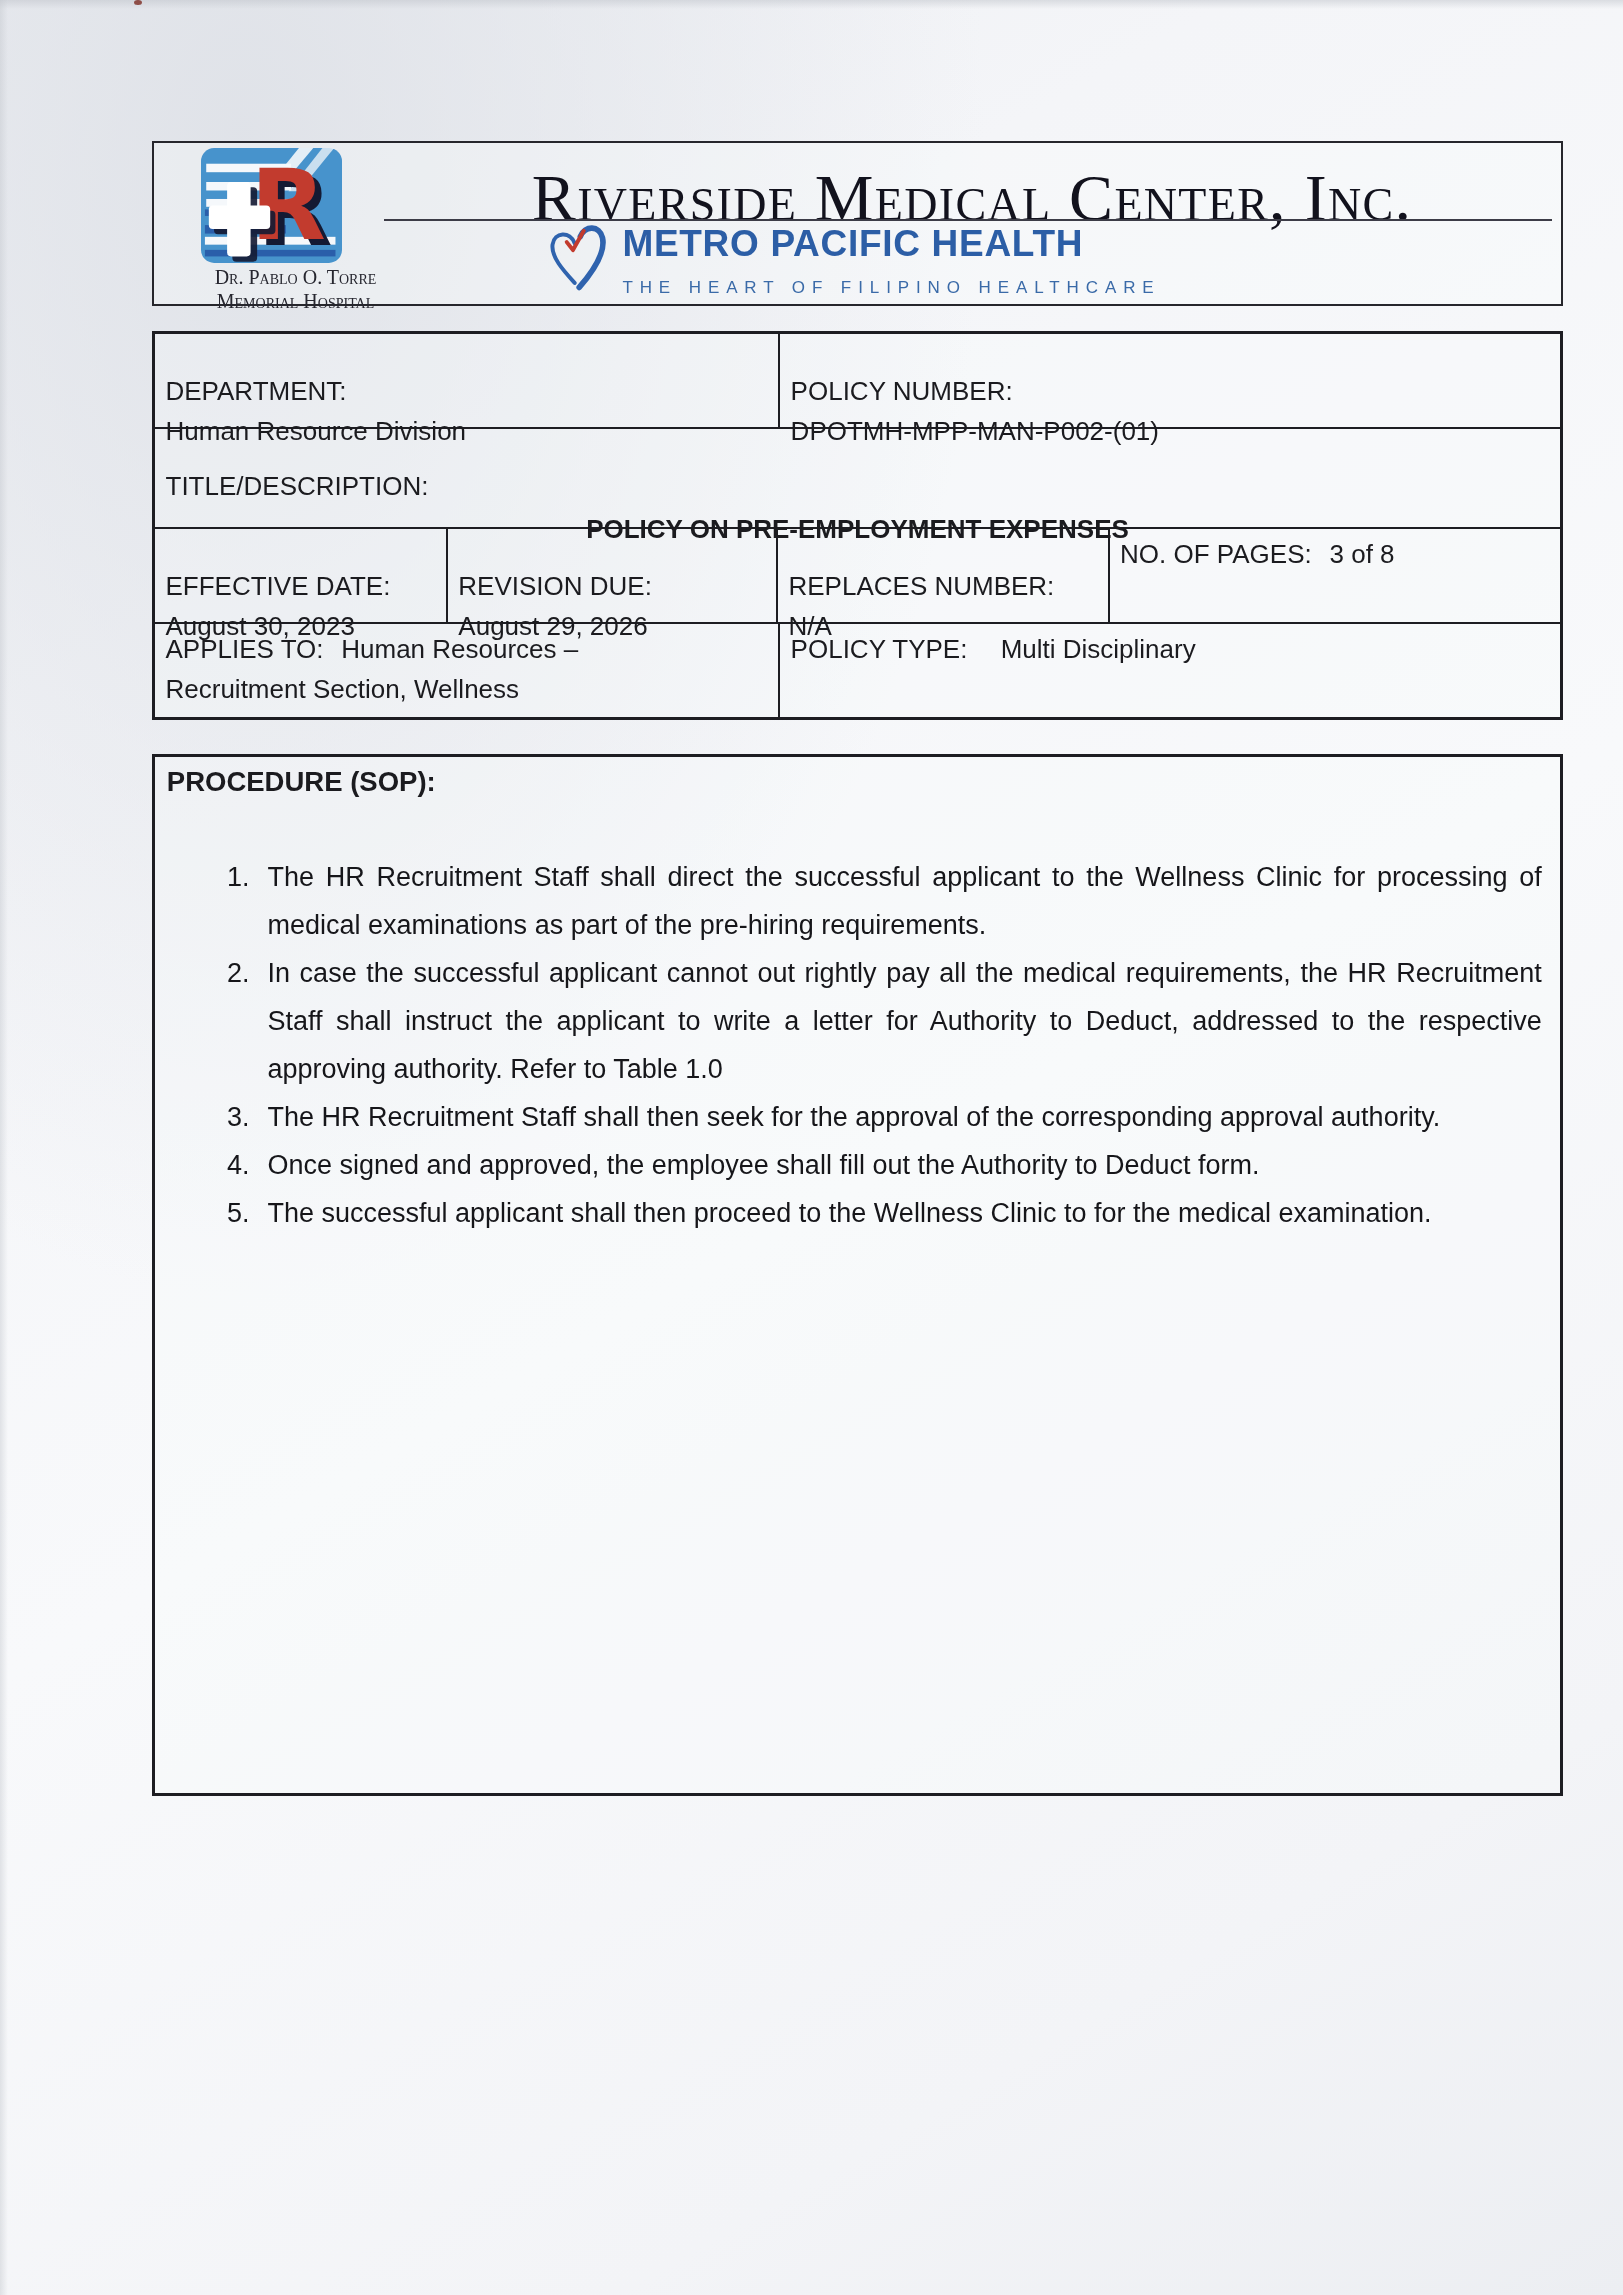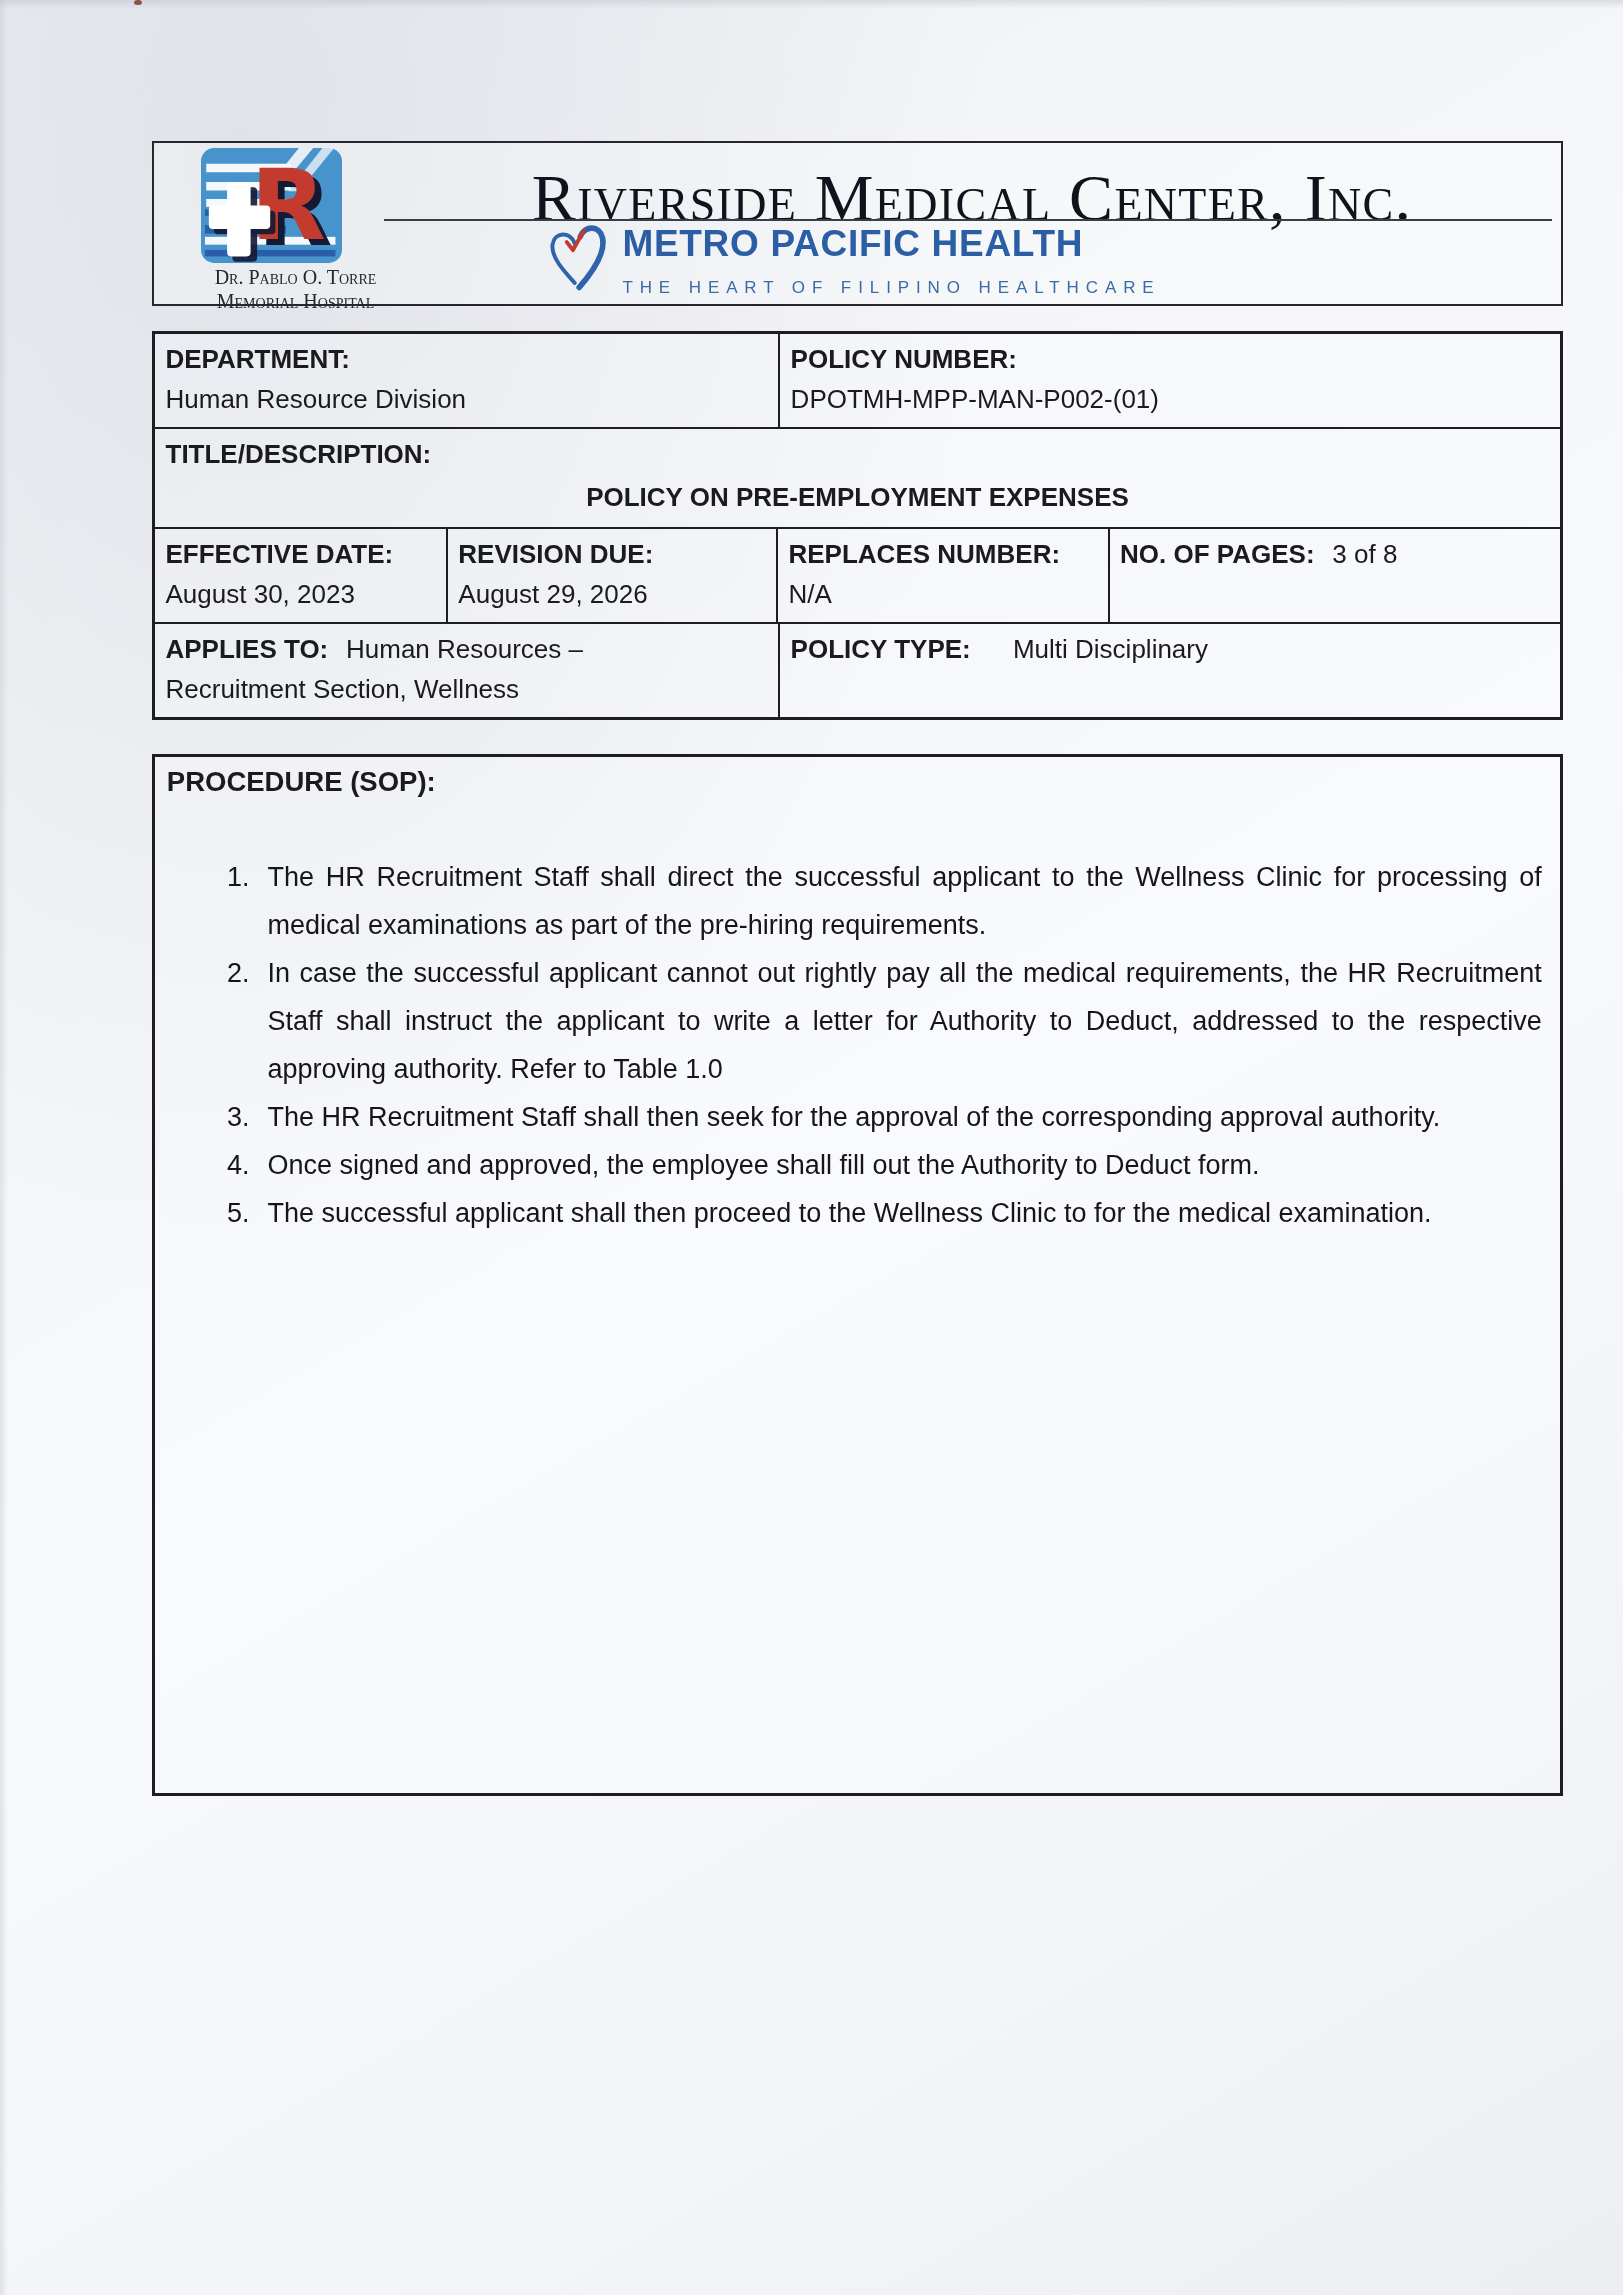--- a/index.html
+++ b/index.html
@@ -32,27 +32,27 @@
   .metro-name{font-weight:700;font-size:37px;letter-spacing:0.7px;color:#2c5ea6;line-height:41px;}
   .metro-tagline{font-size:17px;letter-spacing:6.9px;color:#3a6aa8;margin-top:14px;}
 
   
   .info-table{position:absolute;left:152px;top:331px;width:1411px;
     border:3.3px solid #1d1d22;box-sizing:border-box;background:rgba(250,251,253,.3);}
   .row{display:flex;border-bottom:2.6px solid #1d1d22;}
   .row:last-child{border-bottom:none;}
   .cell{box-sizing:border-box;padding:5.2px 10.5px;font-size:26px;line-height:40px;}
   .cell + .cell{border-left:2.6px solid #1d1d22;}
-  .lbl{font-weight:700;}
+  .lbl{font-weight:400;margin-top:32px;}
   .r1{height:93px;} .r2{height:98px;} .r3{height:93px;} .r4{height:93px;}
   .w-half{flex:0 0 44.35%;} .w-rest{flex:1 1 auto;}
   .w-c1{flex:0 0 20.7%;} .w-c2{flex:0 0 23.5%;} .w-c3{flex:0 0 23.6%;}
   .block{display:block;}
   .title-center{display:block;text-align:center;font-weight:700;margin-top:2.6px;}
-  .gap-l{margin-left:35px;} .gap-s{margin-left:10.5px;}
+  .gap-l{margin-left:26px;} .gap-s{margin-left:10.5px;}
 
   
   .proc-box{position:absolute;left:152px;top:754px;width:1411px;height:1042px;
     border:3.3px solid #1d1d22;box-sizing:border-box;background:rgba(250,251,253,.3);}
   .proc-heading{padding:9.2px 0 0 11.8px;font-weight:700;font-size:27.5px;}
   .proc-list{margin:55px 0 0 0;padding:0 18.3px 0 102px;}
   .proc-list li{font-size:27px;line-height:48px;text-align:justify;color:#16161a;padding-left:10.5px;}
 </style>
 </head>
 <body>

